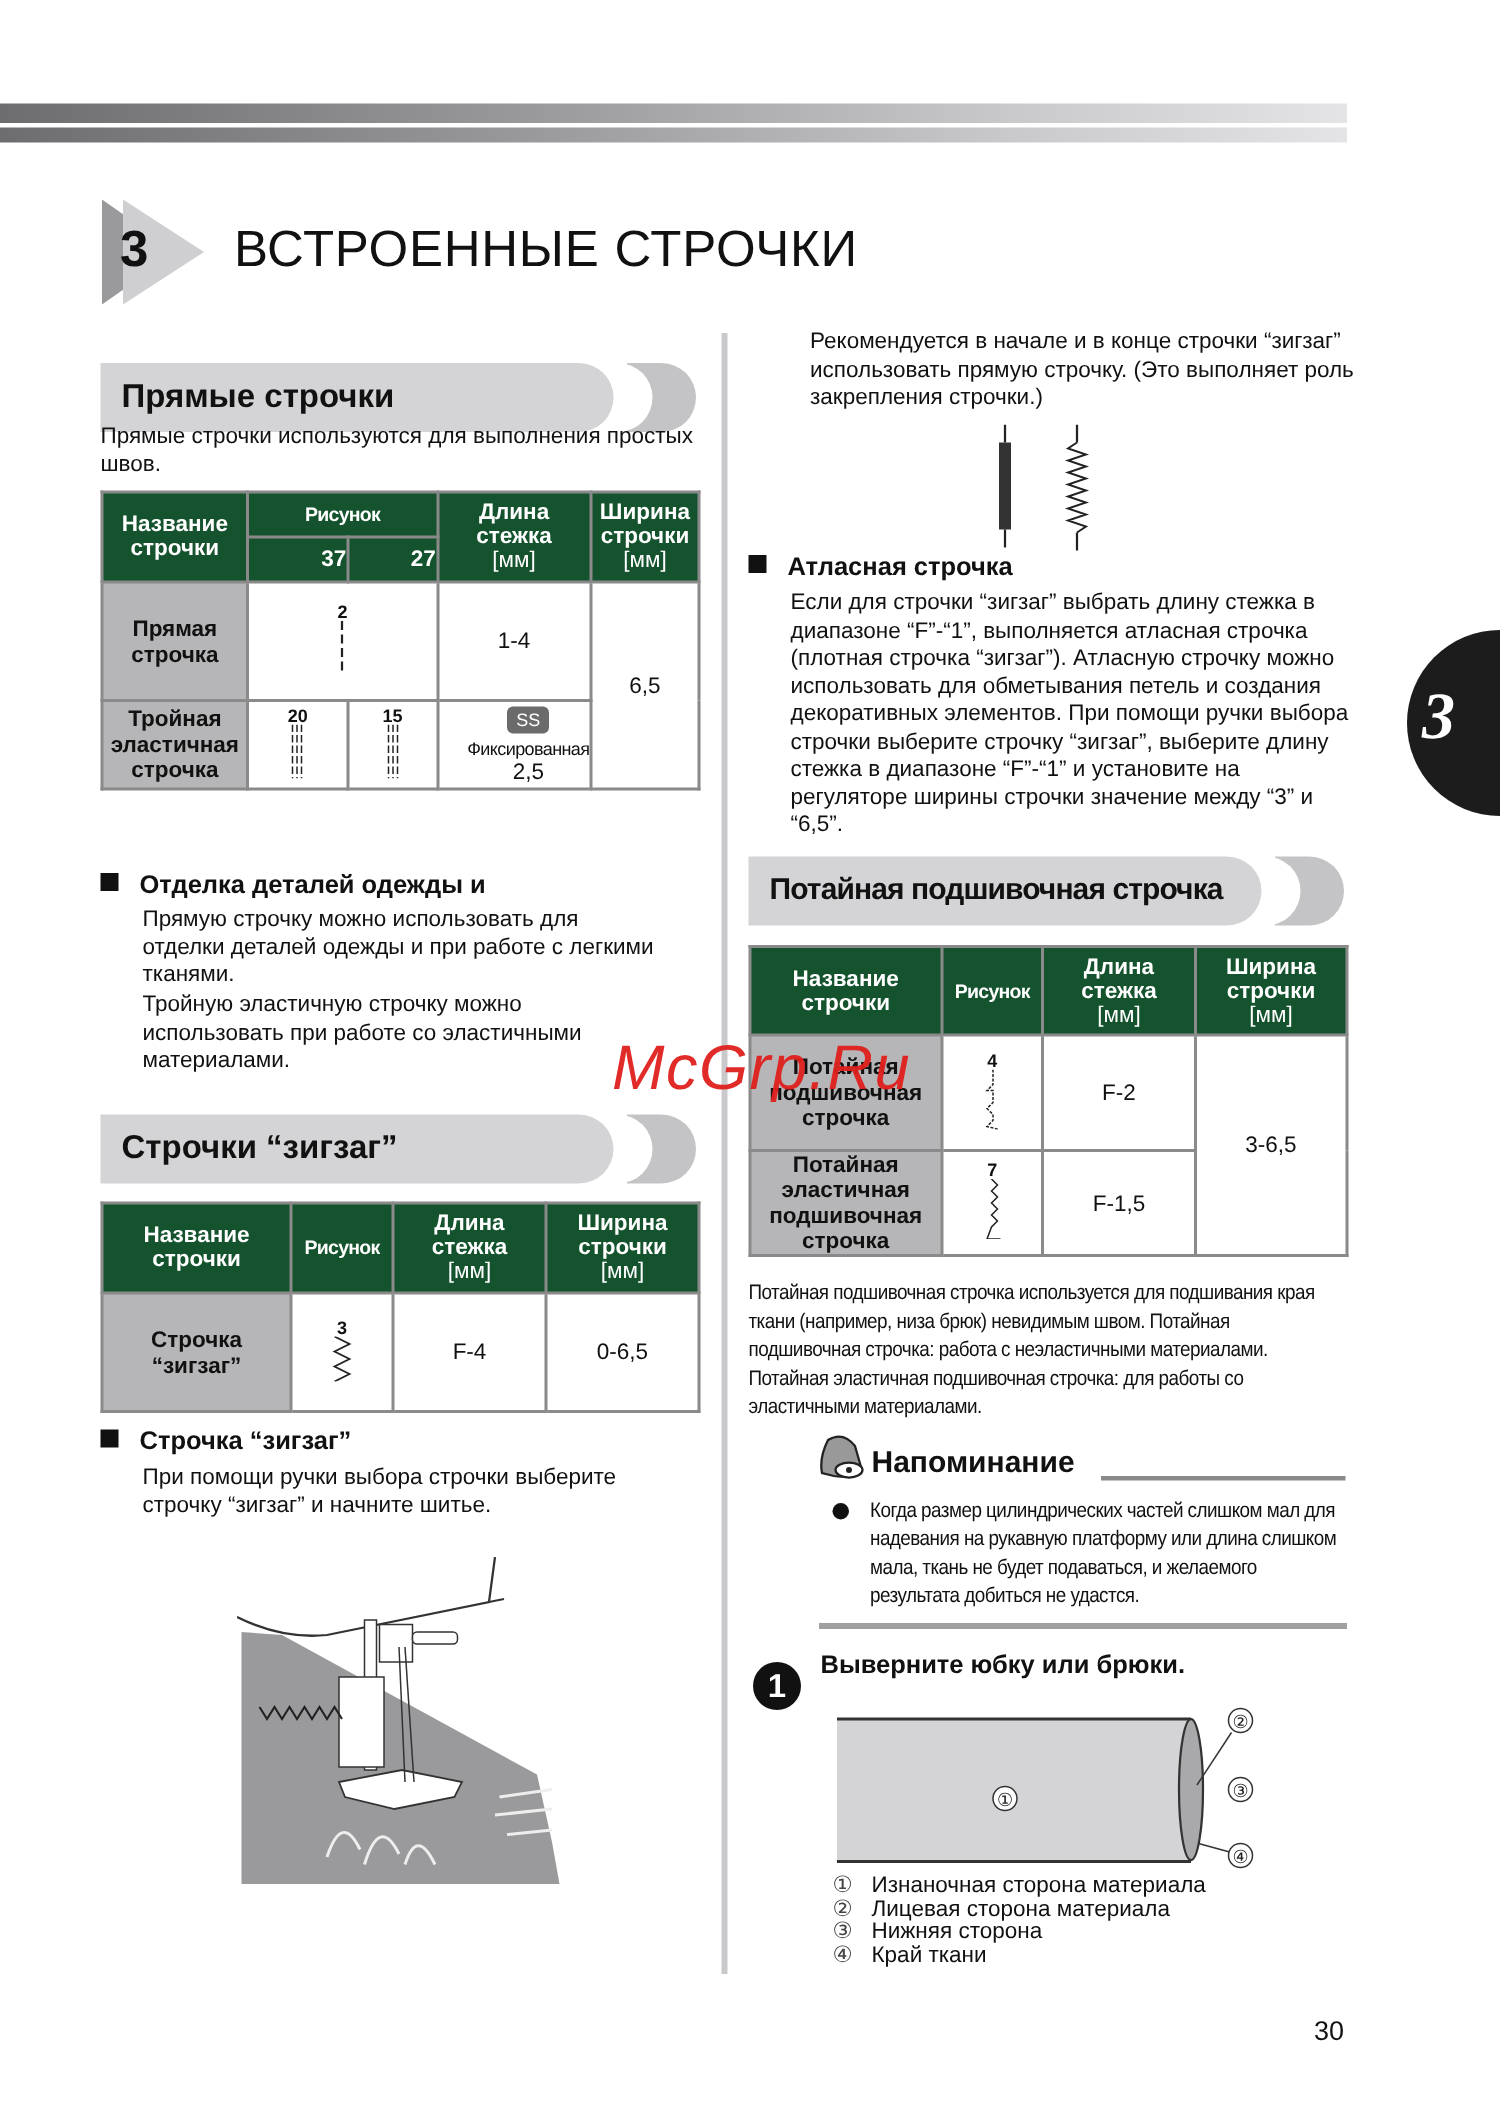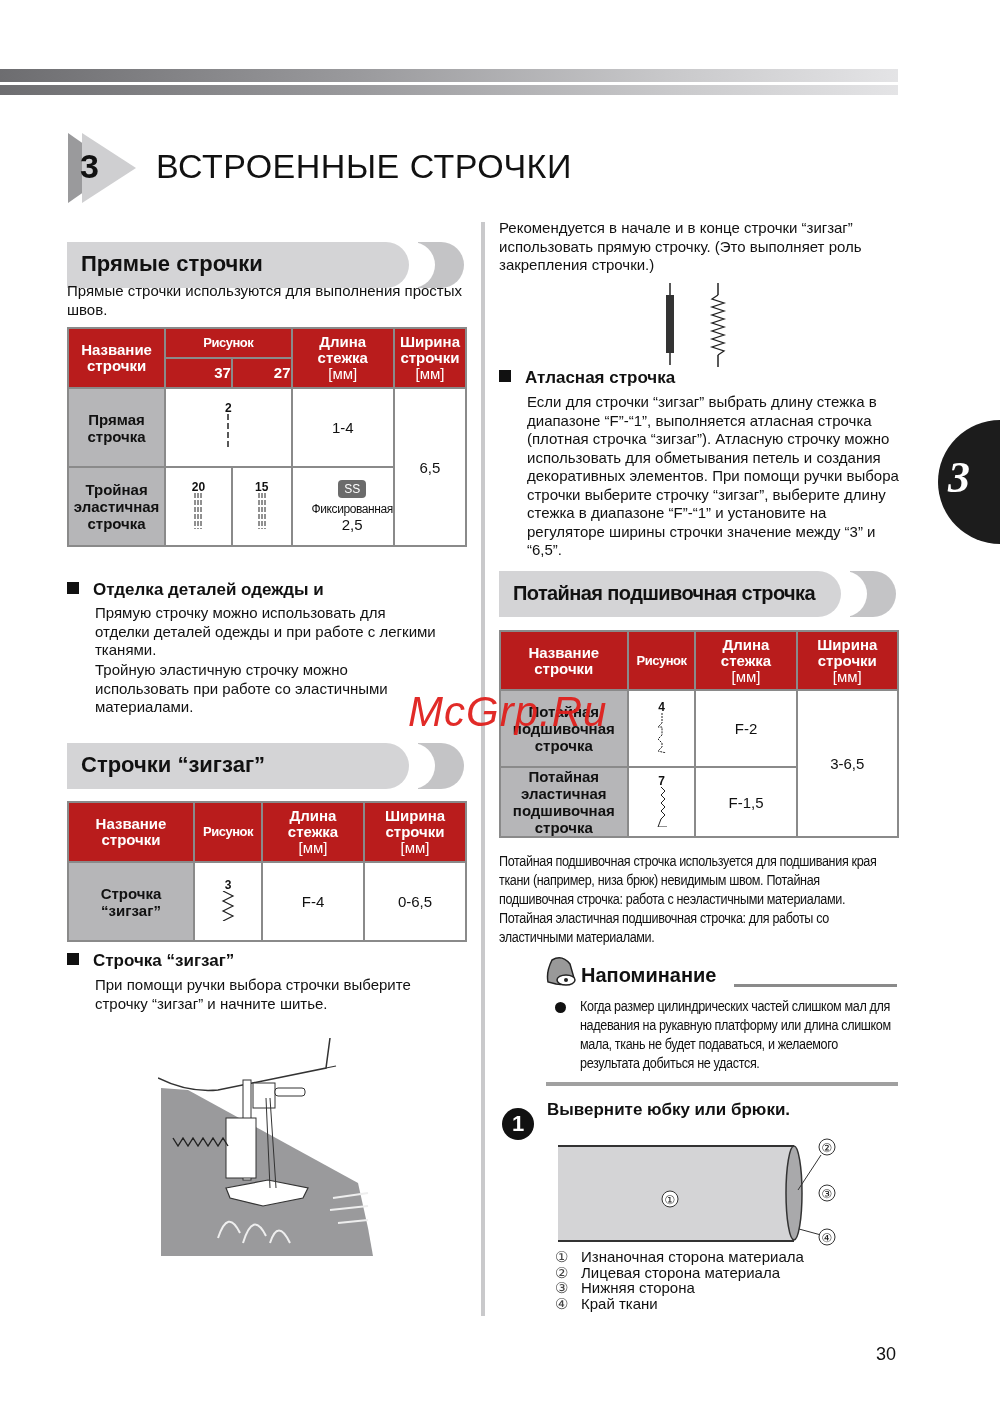--- a/index.html
+++ b/index.html
@@ -20,21 +20,21 @@
   .sect-band .band-main { position: absolute; left: 0; top: 0; height: 46px; background: #d4d4d6; border-radius: 0 23px 23px 0; }
   .sect-band .band-end { position: absolute; top: 0; height: 46px; width: 46px; border-radius: 0 23px 23px 0; background: #c4c4c6; }
   .sect-band .band-gap { position: absolute; top: 0; height: 46px; width: 32px; border-radius: 0 23px 23px 0; background: #fff; }
   .sect-band .band-title { position: absolute; left: 14px; top: 9px; font-size: 22px; font-weight: bold; white-space: nowrap; }
 
   .body-text { position: absolute; font-size: 15px; line-height: 18.5px; }
   .body-text.narrow { font-size: 14px; line-height: 19px; letter-spacing: -0.4px; transform-origin: left top; }
 
   table.spec { position: absolute; border-collapse: collapse; font-size: 15px; }
   table.spec td, table.spec th { border: 2px solid #8a8a8a; text-align: center; vertical-align: middle; }
-  table.spec th { background: #b91c1c; color: #fff; font-weight: bold; line-height: 16px; }
+  table.spec th { background: #14532d; color: #fff; font-weight: bold; line-height: 16px; }
   table.spec th .unit { font-weight: normal; }
   table.spec th.small { font-size: 13px; letter-spacing: -0.5px; }
   table.spec td.name { background: #b6b6b8; font-weight: bold; line-height: 17px; }
   table.spec td.val { font-size: 15px; }
   .pat-num { font-size: 12px; font-weight: bold; display: block; line-height: 12px; }
 
   .bullet-head { position: absolute; font-size: 17px; font-weight: bold; line-height: 24px; }
   .bullet-head .sq { display: inline-block; width: 12px; height: 12px; background: #111; margin-right: 14px; vertical-align: 1px; }
   .bullet-head .indent { padding-left: 28px; display: block; }
 
@@ -106,21 +106,21 @@
     <td class="name">Прямая строчка</td>
     <td colspan="2">
       <span class="pat-num">2</span>
       <svg width="10" height="36">
             <line x1="5" y1="0" x2="5" y2="36" stroke="#222" stroke-width="1.5" stroke-dasharray="6,3"></line>
           </svg>
     </td>
     <td class="val">1-4</td>
     <td rowspan="2" class="val">6,5</td>
   </tr>
-  <tr style="height:79px;">
+  <tr style="height:59px;">
     <td class="name">Тройная эластичная строчка</td>
     <td>
       <span class="pat-num">20</span>
       <svg width="12" height="36">
             <g stroke="#222" stroke-width="1">
               <line x1="3" y1="0" x2="3" y2="36" stroke-dasharray="5,2"></line>
               <line x1="6" y1="0" x2="6" y2="36" stroke-dasharray="5,2"></line>
               <line x1="9" y1="0" x2="9" y2="36" stroke-dasharray="5,2"></line>
             </g>
           </svg>
@@ -193,21 +193,21 @@
   <rect x="117" y="50" width="30" height="8" rx="3" fill="#fff" stroke="#333" stroke-width="1"></rect>
   <rect x="68" y="80" width="30" height="60" fill="#fff" stroke="#333" stroke-width="1"></rect>
   <path d="M68,150 L110,142 L150,150 L145,160 L105,168 L72,160 Z" fill="#fff" stroke="#333" stroke-width="1.2"></path>
   <line x1="108" y1="60" x2="112" y2="150" stroke="#333" stroke-width="1"></line>
   <line x1="112" y1="60" x2="118" y2="150" stroke="#333" stroke-width="1"></line>
   <polyline points="15,100 20,108 25,100 30,108 35,100 40,108 45,100 50,108 55,100 60,108 65,100 70,108" fill="none" stroke="#222" stroke-width="1.4"></polyline>
   <path d="M60,200 Q70,170 82,195 M85,205 Q95,172 108,198 M112,205 Q120,180 132,205" fill="none" stroke="#eee" stroke-width="2"></path>
   <path d="M175,160 L210,155 M172,172 L210,168 M180,185 L210,182" fill="none" stroke="#eee" stroke-width="2"></path>
 </svg>
 
-<div class="body-text" style="left:499px; top:219px; width:370px;">Рекомендуется в начале и в конце строчки “зигзаг” использовать прямую строчку. (Это выполняет роль закрепления строчки.)</div>
+<div class="body-text" style="left:540px; top:219px; width:370px;">Рекомендуется в начале и в конце строчки “зигзаг” использовать прямую строчку. (Это выполняет роль закрепления строчки.)</div>
 
 <svg style="position:absolute; left:660px; top:283px;" width="80" height="85" viewBox="0 0 80 85">
   <line x1="10" y1="0" x2="10" y2="12" stroke="#222" stroke-width="1.5"></line>
   <rect x="6" y="12" width="8" height="58" fill="#333"></rect>
   <line x1="10" y1="70" x2="10" y2="82" stroke="#222" stroke-width="1.5"></line>
   <line x1="58" y1="0" x2="58" y2="12" stroke="#222" stroke-width="1.5"></line>
   <polyline points="58,12 52,16 64,20 52,24 64,28 52,32 64,36 52,40 64,44 52,48 64,52 52,56 64,60 52,64 64,68 58,72" fill="none" stroke="#222" stroke-width="1.3"></polyline>
   <line x1="58" y1="72" x2="58" y2="84" stroke="#222" stroke-width="1.5"></line>
 </svg>
 

